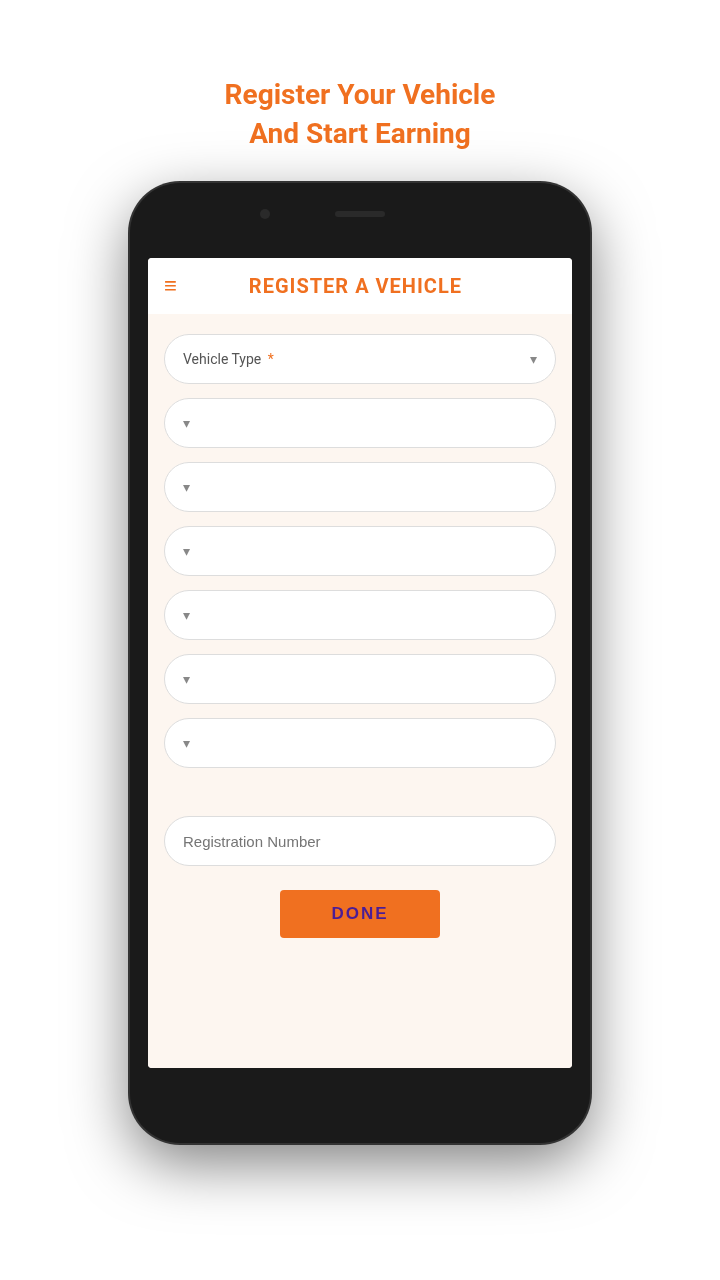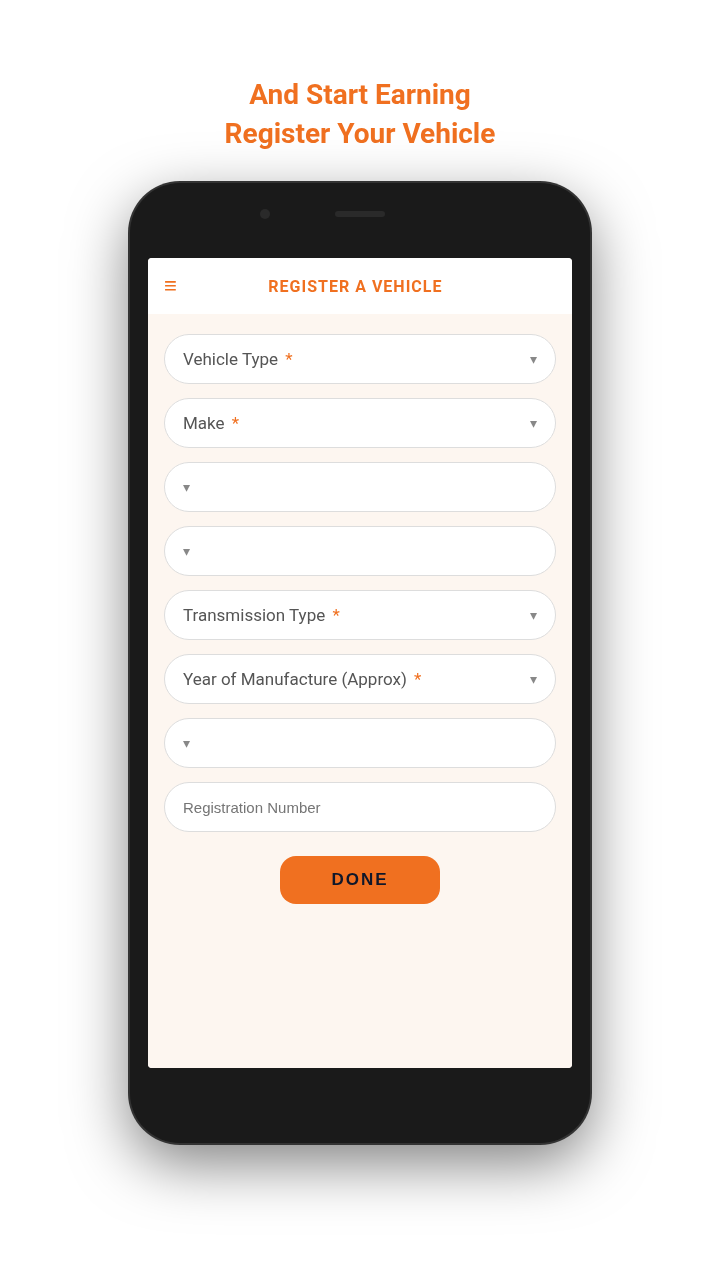--- a/index.html
+++ b/index.html
@@ -90,21 +90,21 @@
 
     .hamburger-icon {
       color: #f07020;
       font-size: 22px;
       margin-right: 16px;
       cursor: pointer;
     }
 
     .app-title {
       color: #f07020;
-      font-size: 16px;
+      font-size: 20px;
       font-weight: 700;
       letter-spacing: 1px;
       flex: 1;
       text-align: center;
       margin-right: 38px;
     }
 
     
     .form-area {
       flex: 1;
@@ -123,21 +123,21 @@
       height: 50px;
       display: flex;
       align-items: center;
       padding: 0 18px;
       cursor: pointer;
       position: relative;
     }
 
     .dropdown-label {
       flex: 1;
-      font-size: 17px;
+      font-size: 14px;
       color: #555;
     }
 
     .required-star {
       color: #f07020;
       margin-left: 3px;
     }
 
     .dropdown-arrow {
       color: #888;
@@ -145,52 +145,53 @@
     }
 
     .text-input-field {
       background: #fff;
       border: 1.5px solid #ddd;
       border-radius: 25px;
       height: 50px;
       display: flex;
       align-items: center;
       padding: 0 18px;
+      margin-top: 34px;
     }
 
     .text-input-field input {
       border: none;
       outline: none;
       font-size: 15px;
       color: #555;
       width: 100%;
       background: transparent;
     }
 
     .done-btn {
       background: #f07020;
-      color: #0f172a;
+      color: #4c1d95;
       border: none;
-      border-radius: 16px;
+      border-radius: 4px;
       height: 48px;
       font-size: 17px;
       font-weight: 700;
       letter-spacing: 2px;
       cursor: pointer;
       width: 160px;
       align-self: center;
       margin: 10px 0 20px;
     }
   </style>
 </head>
 <body>
 
 <div class="top-text">
+  <div>Register Your Vehicle</div>
   <div>And Start Earning</div>
-  <div>Register Your Vehicle</div>
 </div>
 
 <div class="phone-wrapper">
   <div class="phone-shell">
 
     <div class="phone-speaker"></div>
 
     <div class="phone-camera"></div>
   </div>
 
@@ -204,45 +205,36 @@
     <div class="form-area">
 
       <div class="dropdown-field">
         <span class="dropdown-label">
           Vehicle Type <span class="required-star">*</span>
         </span>
         <span class="dropdown-arrow">▾</span>
       </div>
 
       <div class="dropdown-field">
-        <span class="dropdown-label">
-          Make <span class="required-star">*</span>
-        </span>
-        <span class="dropdown-arrow">▾</span>
-      </div>
-
-      <div class="dropdown-field">
-        <span class="dropdown-arrow">▾</span>
-      </div>
-
-      <div class="dropdown-field">
-        <span class="dropdown-arrow">▾</span>
-      </div>
-
-      <div class="dropdown-field">
-        <span class="dropdown-label">
-          Transmission Type <span class="required-star">*</span>
-        </span>
-        <span class="dropdown-arrow">▾</span>
-      </div>
-
-      <div class="dropdown-field">
-        <span class="dropdown-label">
-          Year of Manufacture (Approx) <span class="required-star">*</span>
-        </span>
+        <span class="dropdown-arrow">▾</span>
+      </div>
+
+      <div class="dropdown-field">
+        <span class="dropdown-arrow">▾</span>
+      </div>
+
+      <div class="dropdown-field">
+        <span class="dropdown-arrow">▾</span>
+      </div>
+
+      <div class="dropdown-field">
+        <span class="dropdown-arrow">▾</span>
+      </div>
+
+      <div class="dropdown-field">
         <span class="dropdown-arrow">▾</span>
       </div>
 
       <div class="dropdown-field">
         <span class="dropdown-arrow">▾</span>
       </div>
 
       <div class="text-input-field">
         <input type="text" placeholder="Registration Number" style="">
       </div>

